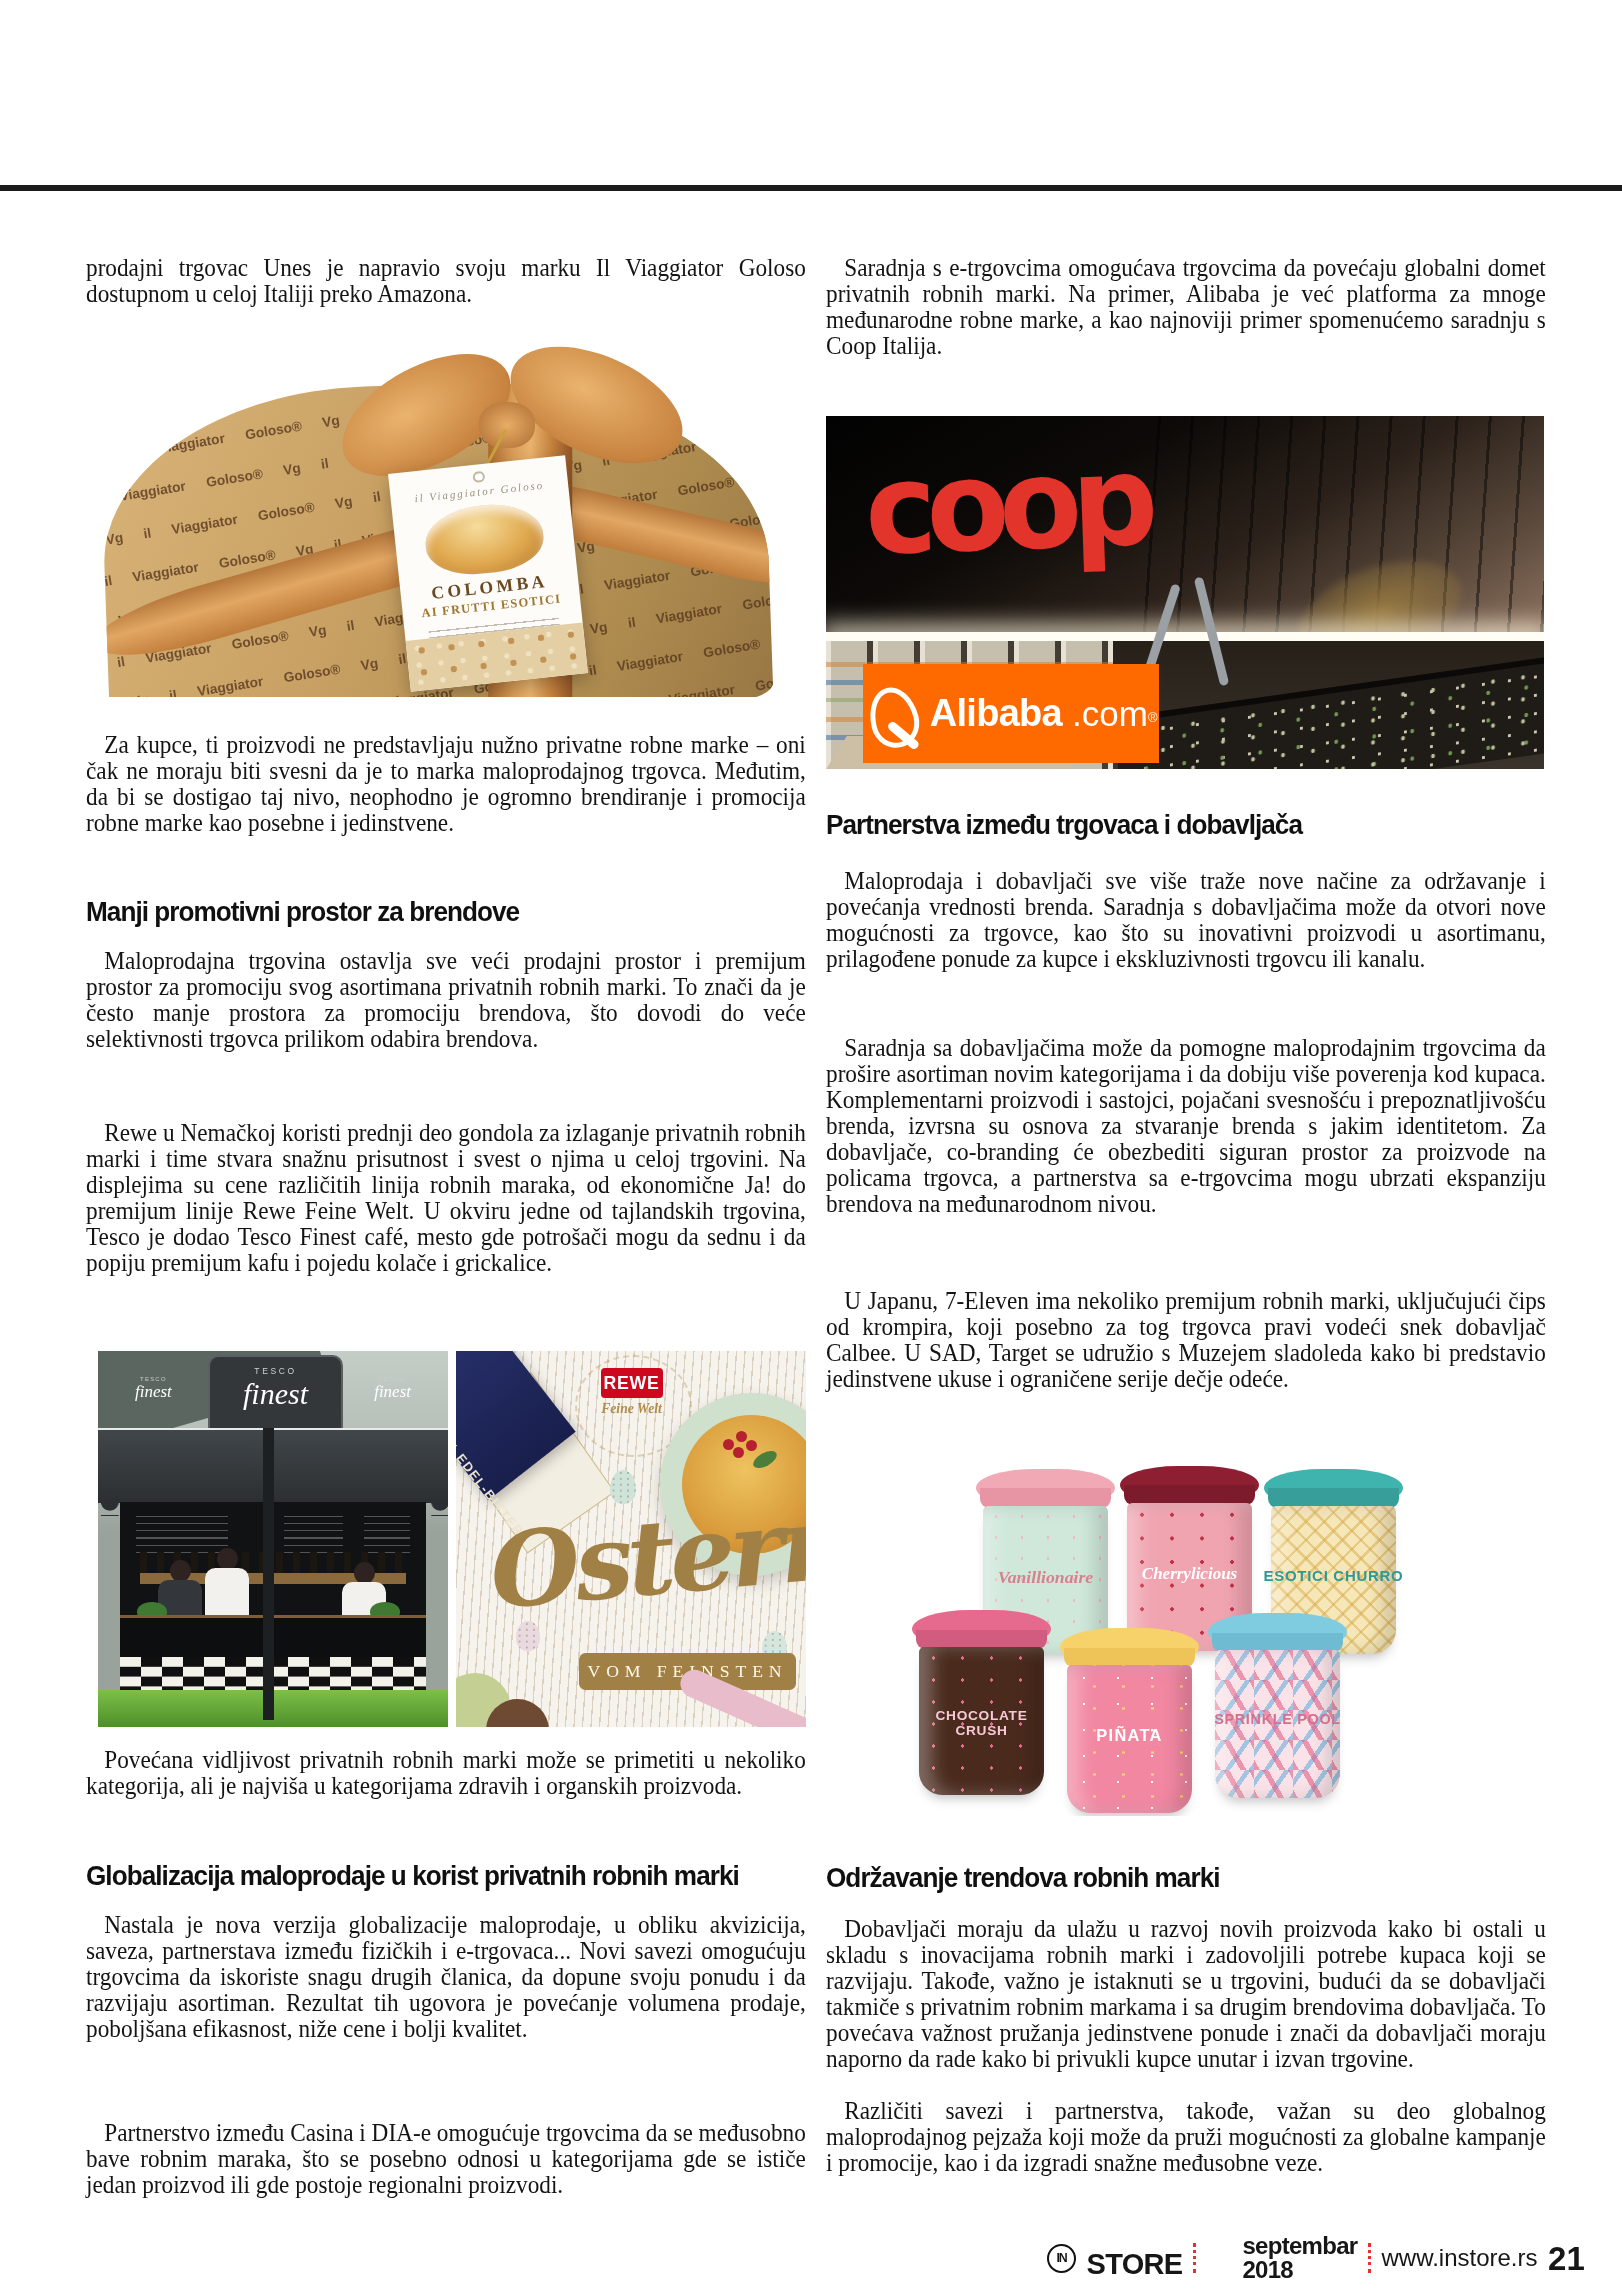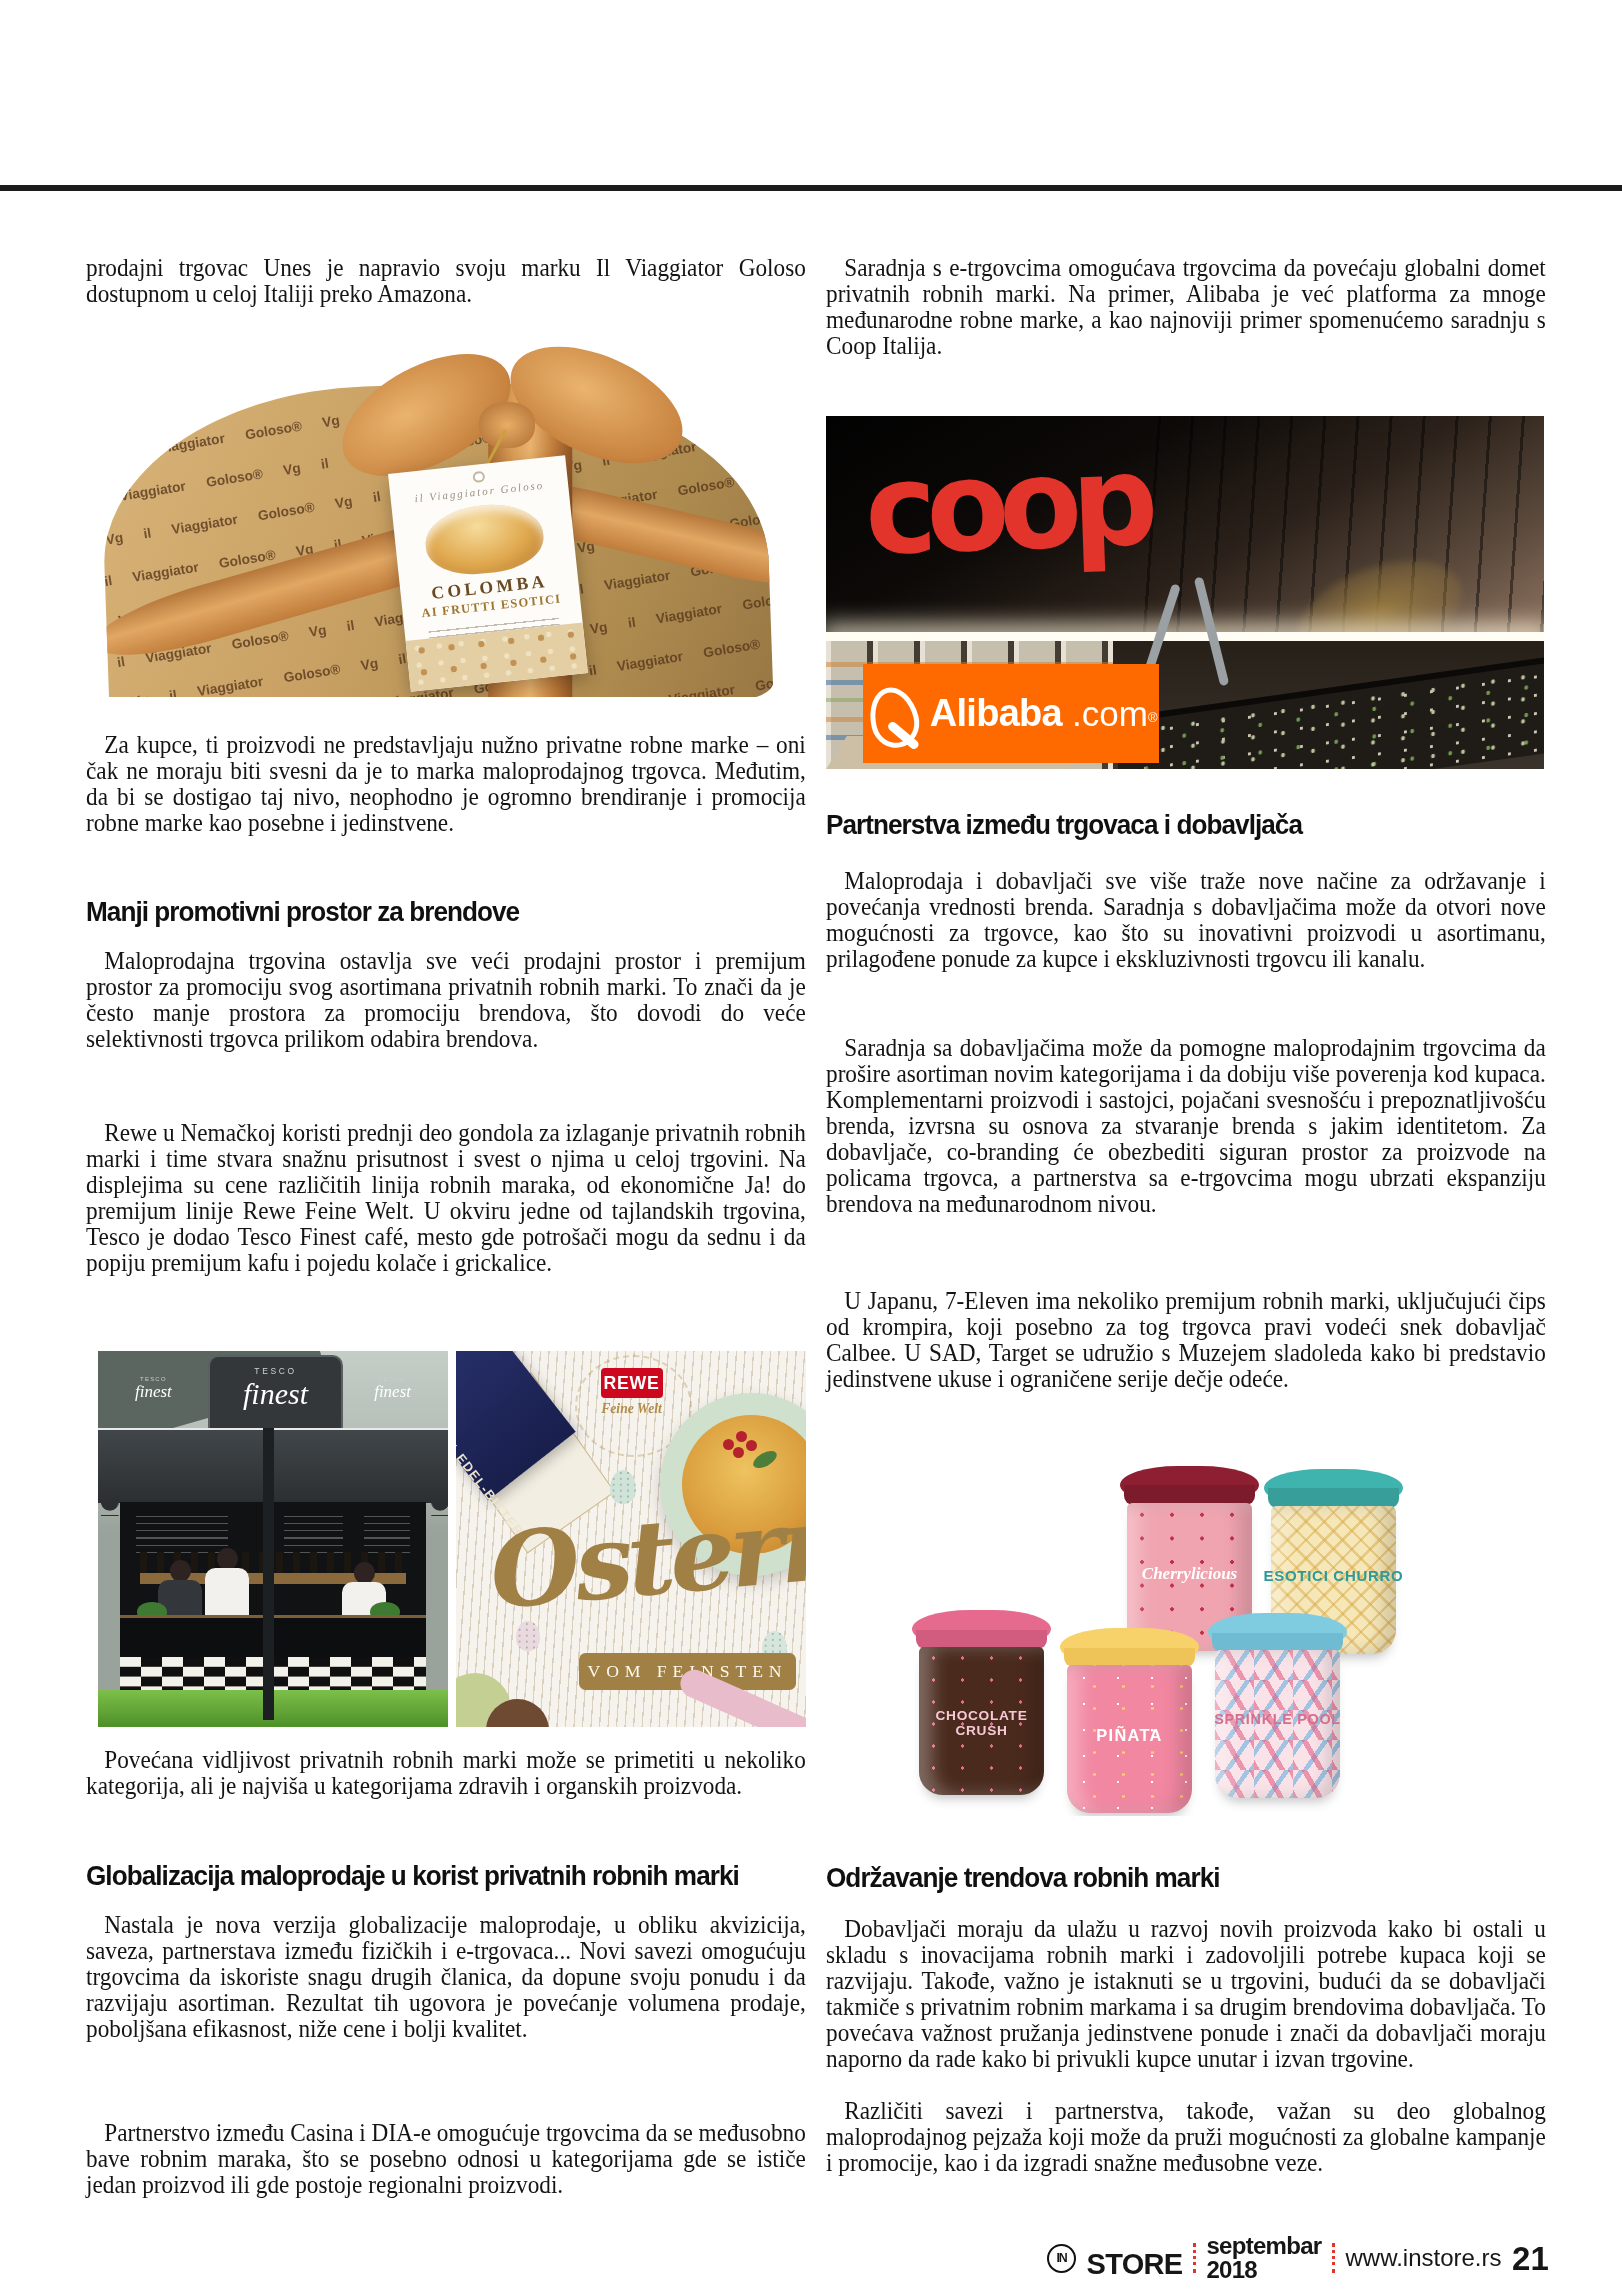--- a/index.html
+++ b/index.html
@@ -14,21 +14,21 @@
   .noindent{text-indent:0;}
   .h{position:absolute;margin:0;font:700 27.5px/1.05 "Liberation Sans",sans-serif;
      letter-spacing:-1px;color:#101010;transform:scaleX(0.95);transform-origin:0 0;white-space:nowrap;}
 
   
   .footer{position:absolute;left:1047px;top:2234px;width:487px;display:flex;align-items:center;gap:10.5px;}
   .f-in{width:25px;height:25px;border:2.6px solid #111;border-radius:50%;display:flex;align-items:center;
         justify-content:center;font:700 12.4px/1 "Liberation Sans",sans-serif;letter-spacing:-1.3px;flex:none;}
   .f-brand{font:700 29px/1 "Liberation Sans",sans-serif;letter-spacing:-0.7px;margin-top:12px;}
   .dotsep{height:30px;border-left:3.3px dotted #e2342b;width:0;flex:none;}
-  .f-issue{font:700 24px/1 "Liberation Sans",sans-serif;letter-spacing:-0.7px;}
+  .f-issue{font:700 24px/1 "Liberation Sans",sans-serif;letter-spacing:-0.7px;margin-left:36px;}
   .f-site{font:400 24px/1 "Liberation Sans",sans-serif;}
   .f-num{margin-left:auto;font:700 33px/1 "Liberation Sans",sans-serif;}
 
   
   .photo{position:absolute;overflow:hidden;background:#fff;}
 
   
   .pk-body{position:absolute;left:18.3px;top:44px;width:664px;height:327px;
     background:linear-gradient(115deg,#d8b378 0%,#c9a164 40%,#ad8a4e 78%,#997744 100%);
     border-radius:40% 46% 6% 8% / 52% 58% 5% 6%;transform:rotate(-2deg);overflow:hidden;}
@@ -385,20 +385,26 @@
 
   <h2 class="h" style="left:826px;top:811px">Partnerstva između trgovaca i dobavljača</h2>
 
   <p class="body" style="left:826px;top:868px">Maloprodaja i dobavljači sve više traže nove načine za održavanje i povećanja vrednosti brenda. Saradnja s dobavljačima može da otvori nove mogućnosti za trgovce, kao što su inovativni proizvodi u asortimanu, prilagođene ponude za kupce i ekskluzivnosti trgovcu ili kanalu.</p>
 
   <p class="body" style="left:826px;top:1035px">Saradnja sa dobavljačima može da pomogne maloprodajnim trgovcima da prošire asortiman novim kategorijama i da dobiju više poverenja kod kupaca. Komplementarni proizvodi i sastojci, pojačani svesnošću i prepoznatljivošću brenda, izvrsna su osnova za stvaranje brenda s jakim identitetom. Za dobavljače, co-branding će obezbediti siguran prostor za proizvode na policama trgovca, a partnerstva sa e-trgovcima mogu ubrzati ekspanziju brendova na međunarodnom nivou.</p>
 
   <p class="body" style="left:826px;top:1288px">U Japanu, 7-Eleven ima nekoliko premijum robnih marki, uključujući čips od krompira, koji posebno za tog trgovca pravi vodeći snek dobavljač Calbee. U SAD, Target se udružio s Muzejem sladoleda kako bi predstavio jedinstvene ukuse i ograničene serije dečje odeće.</p>
 
   <div class="photo" style="left:877px;top:1459px;width:622px;height:357px">
+    <div class="pint pt1" style="left:98px;top:9.8px">
+      <div class="lid"></div>
+      <div class="band"></div>
+      <div class="pbody"></div>
+      <div class="plabel">Vanillionaire</div>
+    </div>
     <div class="pint pt2" style="left:242px;top:6.5px">
       <div class="lid"></div>
         <div class="band"></div>
       <div class="pbody"></div>
       <div class="plabel">Cherrylicious</div>
     </div>
     <div class="pint pt3" style="left:386px;top:9.8px">
       <div class="lid"></div>
         <div class="band"></div>
       <div class="pbody"></div>

